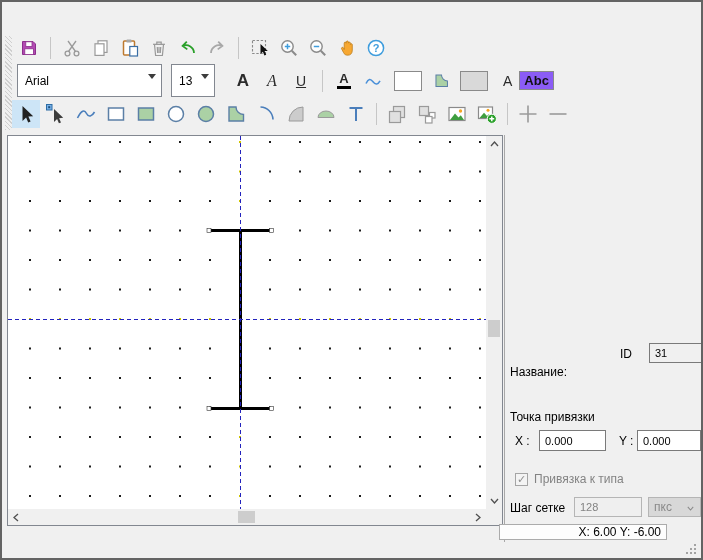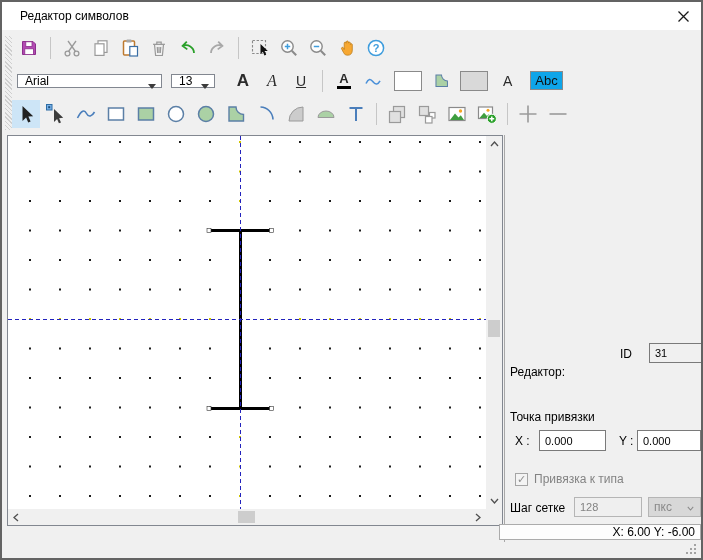--- a/index.html
+++ b/index.html
@@ -22,39 +22,39 @@
   .trow { display:flex; align-items:center; padding-left:15px; }
   .row1 { height:32px; margin-top:2px; gap:5px; }
   .row2 { height:33px; gap:5px; }
   .row3 { height:33px; padding-left:10px; gap:2px; }
   .tbtn { width:24px; height:24px; display:flex; align-items:center; justify-content:center; }
   .tool { width:28px; height:28px; display:flex; align-items:center; justify-content:center; }
   .tool.active { background:#cde5f7; }
   .vsep { width:1px; height:22px; background:#c6c6c6; margin:0 4px; flex:0 0 1px; }
   svg { display:block; }
 
-  .combo { height:14px; background:#fff; border:1px solid #828790; position:relative;
+  .combo { height:33px; background:#fff; border:1px solid #828790; position:relative;
            display:flex; align-items:center; padding:0 18px 0 7px; font-size:12px; }
   .combo.font { width:145px; }
   .combo.size { width:44px; margin-left:4px; }
   .combo .arr { position:absolute; right:5px; top:9px; width:0; height:0;
                 border-left:4px solid transparent; border-right:4px solid transparent;
                 border-top:5px solid #3c3c3c; }
   .bold-a { font-weight:bold; font-size:17px; color:#2b2b2b; }
   .italic-a { font-style:italic; font-size:16px; color:#2b2b2b; font-family:"Liberation Serif",serif; }
   .under-u { font-size:14px; text-decoration:underline; color:#2b2b2b; }
   .fc-wrap { display:flex; flex-direction:column; align-items:center; line-height:1; }
   .fc-wrap .fc-a { font-size:13px; font-weight:bold; color:#2b2b2b; }
   .fc-wrap .fc-bar { width:14px; height:3px; background:#000; margin-top:1px; }
   .swatch { width:28px; height:20px; border:1px solid #8a8a8a; margin:0 4px; }
   .swatch.white { background:#fff; }
   .swatch.gray { background:#d9d9d9; }
   .plain-a { font-size:14px; color:#2b2b2b; margin-left:6px; }
-  .abc-box { border:1px solid #8a8a8a; background:#0ea5e9; font-size:13px; padding:1px 4px;
-             margin-left:13px; color:#111; }
+  .abc-box { border:1px solid #8a8a8a; background:#8b5cf6; font-size:13px; padding:1px 4px;
+             margin-left:2px; color:#111;font-weight:bold; }
 
   
   .canvas-region { position:absolute; left:5px; top:133px; width:496px; height:391px;
                    border:1px solid #828790; background:#f0f0f0; }
   .draw-area { position:absolute; left:0; top:0; width:478px; height:373px; background:#fff; overflow:hidden; }
   .vscroll { position:absolute; right:0; top:0; width:16px; height:373px; background:#f0f0f0; }
   .hscroll { position:absolute; left:0; bottom:0; width:478px; height:16px; background:#f0f0f0; }
   .sb-corner { position:absolute; right:0; bottom:0; width:16px; height:16px; background:#f0f0f0; }
   .sb-arrow { position:absolute; width:16px; height:16px; display:flex; align-items:center; justify-content:center; }
   .v-thumb { position:absolute; left:2px; width:12px; background:#cdcdcd; }
@@ -80,40 +80,32 @@
   .chk-box { width:13px; height:13px; border:1px solid #a5a5a5; background:#f4f4f4;
              display:flex; align-items:center; justify-content:center; font-size:11px; color:#8f8f8f; line-height:1; }
   .step-label { position:absolute; left:4px; top:366px; }
   .step-field { position:absolute; left:68px; top:362px; width:68px; height:20px; }
   .unit-select { position:absolute; left:142px; top:362px; width:53px; height:20px; background:#d8d8d8;
                  border:1px solid #b5b5b5; color:#8a8a8a; display:flex; align-items:center;
                  padding:0 5px; font-size:12px; }
   .unit-select .chev { position:absolute; right:6px; top:7px; width:7px; height:7px; }
 
   
-  .statusbar { position:absolute; left:497px; top:522px; width:202px; height:16px; background:#fdfdfd;
+  .statusbar { position:absolute; left:497px; top:522px; width:168px; height:16px; background:#fdfdfd;
                border:1px solid #ababab; font-size:12px; text-align:right; line-height:14px; padding-right:5px;padding-left:24px; }
   .grip { position:absolute; right:5px; bottom:4px; width:10px; height:10px; }
   .grip span { position:absolute; width:2px; height:2px; background:#a3a3a3;
                box-shadow:8px 0 #a3a3a3, 8px -4px #a3a3a3, 4px 0 #a3a3a3, 8px -8px #a3a3a3, 4px -4px #a3a3a3; 
                left:0; bottom:0; }
 </style>
 </head>
 <body>
 
 <div class="window">
 
-  <div class="titlebar">
-    <span class="title">Редактор символов</span>
-    <div class="close-btn">
-      <svg width="13" height="13" viewBox="0 0 13 13">
-        <path d="M1.5 1.5 L11.5 11.5 M11.5 1.5 L1.5 11.5" stroke="#1a1a1a" stroke-width="1.3" fill="none"></path>
-      </svg>
-    </div>
-  </div>
 
   <div class="toolbars">
     <div class="gripper"></div>
 
     <div class="trow row1">
       <div class="tbtn">
         <svg width="20" height="20" viewBox="0 0 20 20">
           <path d="M3.5 3.5 h10.5 l2.5 2.5 v10.5 h-13 z" fill="#b34bb3" stroke="#8d2f8d"></path>
           <rect x="6.8" y="3.8" width="6.2" height="4.6" fill="#fff" stroke="#8d2f8d" stroke-width="0.8"></rect>
           <rect x="5.8" y="10.8" width="8.6" height="5.8" fill="#fff" stroke="#8d2f8d" stroke-width="0.8"></rect>
@@ -597,21 +589,21 @@
       </div>
     </div>
     <div class="sb-corner"></div>
   </div>
 
   <div class="divider"></div>
 
   <div class="panel">
     <span class="id-label">ID</span>
     <input class="fld ro id-field" readonly="" value="31" style="">
-    <span class="name-label">Редактор:</span>
+    <span class="name-label">Название:</span>
     <span class="anchor-label">Точка привязки</span>
     <span class="x-label">X :</span>
     <input class="fld x-field" value="0.000" style="">
     <span class="y-label">Y :</span>
     <input class="fld y-field" value="0.000" style="">
     <div class="chk-row">
       <span class="chk-box">
         <span>✓</span>
       </span>
       <span>Привязка к типа</span>

